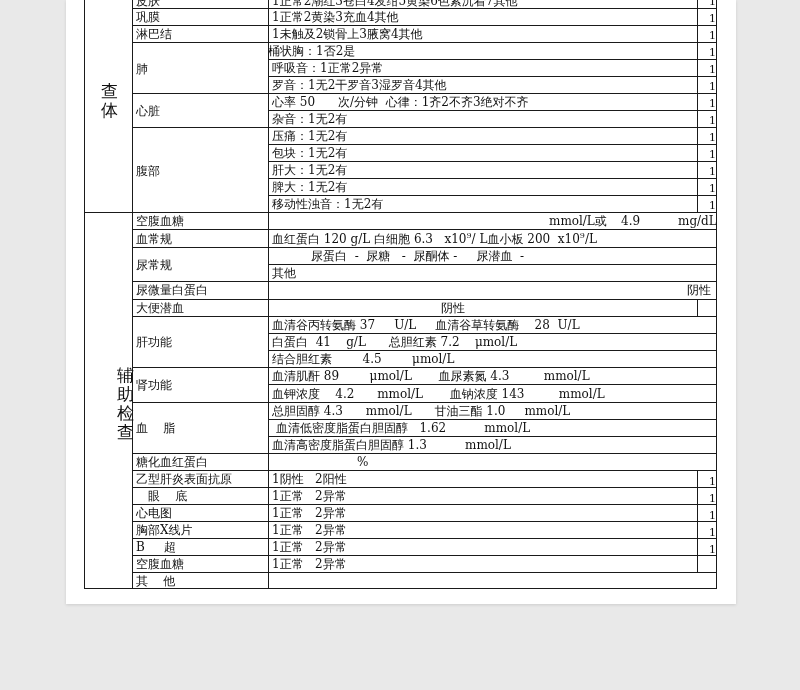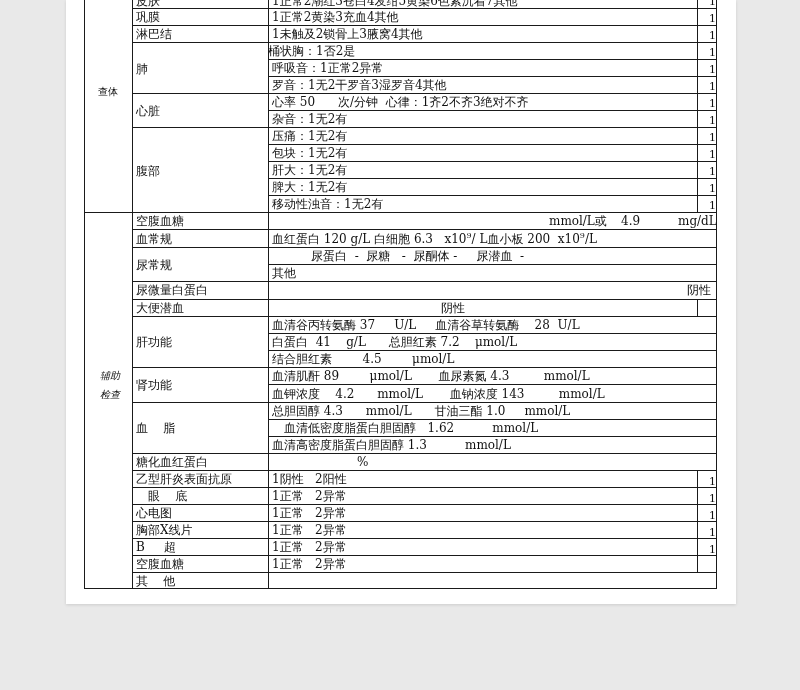--- a/index.html
+++ b/index.html
@@ -3,21 +3,21 @@
 <meta charset="utf-8">
 <style>
   html, body { margin:0; padding:0; }
   body { width:800px; height:690px; background:#e9e9e9; position:relative; overflow:hidden;
          font-family:"DejaVu Serif","Liberation Serif",serif; color:#111; }
   .page { position:absolute; left:66px; top:0; width:670px; height:604px; background:#fff;
           box-shadow:0 1px 3px rgba(0,0,0,0.12); }
   .ln-h { position:absolute; height:0; border-top:1.5px solid #1a1a1a; }
   .ln-v { position:absolute; width:0; border-left:1.5px solid #1a1a1a; }
   .txt { position:absolute; font-size:12px; line-height:14px; white-space:pre; }
-  .cat { position:absolute; font-size:10px; line-height:19px; width:20px; text-align:right; white-space:normal; word-break:break-all; }
+  .cat { position:absolute; font-size:17px; line-height:19px; width:20px; text-align:right; white-space:normal; word-break:break-all; }
   .code { position:absolute; font-size:11px; line-height:12px; width:19px; text-align:right; }
   sup { font-size:8px; line-height:0; }
 </style>
 </head>
 <body>
 
 <div class="page">
 <div id="tbl"></div>
 </div>
 
@@ -62,21 +62,21 @@
   <div class="ln-h" style="left:132px;width:584px;top:470px;"></div>
   <div class="ln-h" style="left:132px;width:584px;top:487px;"></div>
   <div class="ln-h" style="left:132px;width:584px;top:504px;"></div>
   <div class="ln-h" style="left:132px;width:584px;top:521px;"></div>
   <div class="ln-h" style="left:132px;width:584px;top:538px;"></div>
   <div class="ln-h" style="left:132px;width:584px;top:555px;"></div>
   <div class="ln-h" style="left:132px;width:584px;top:572px;"></div>
   <div class="ln-h" style="left:84px;width:632px;top:588px;"></div>
 
   <div class="cat" style="left:98px;top:82px;">查体</div>
-  <div class="cat" style="left:100px;top:366px;font-style:italic;">辅助检查</div>
+  <div class="cat" style="left:114px;top:366px;">辅助检查</div>
 
   <div class="txt" style="left:136px;top:-6px;">皮肤</div>
   <div class="txt" style="left:272px;top:-6px;">1正常2潮红3苍白4发绀5黄染6色素沉着7其他</div>
   <div class="code" style="left:697px;top:-4px;">1</div>
 
   <div class="txt" style="left:136px;top:10px;">巩膜</div>
   <div class="txt" style="left:272px;top:10px;">1正常2黄染3充血4其他</div>
   <div class="code" style="left:697px;top:13px;">1</div>
 
   <div class="txt" style="left:136px;top:27px;">淋巴结</div>
@@ -131,21 +131,21 @@
   <div class="txt" style="left:272px;top:318px;">血清谷丙转氨酶 37     U/L     血清谷草转氨酶    28  U/L</div>
   <div class="txt" style="left:272px;top:335px;">白蛋白  41    g/L      总胆红素 7.2    μmol/L</div>
   <div class="txt" style="left:272px;top:352px;">结合胆红素        4.5        μmol/L</div>
 
   <div class="txt" style="left:136px;top:378px;">肾功能</div>
   <div class="txt" style="left:272px;top:369px;">血清肌酐 89        μmol/L       血尿素氮 4.3         mmol/L</div>
   <div class="txt" style="left:272px;top:387px;">血钾浓度    4.2      mmol/L       血钠浓度 143         mmol/L</div>
 
   <div class="txt" style="left:136px;top:421px;">血    脂</div>
   <div class="txt" style="left:272px;top:404px;">总胆固醇 4.3      mmol/L      甘油三酯 1.0     mmol/L</div>
-  <div class="txt" style="left:284px;top:421px;">血清低密度脂蛋白胆固醇   1.62          mmol/L</div>
+  <div class="txt" style="left:276px;top:421px;">血清低密度脂蛋白胆固醇   1.62          mmol/L</div>
   <div class="txt" style="left:272px;top:438px;">血清高密度脂蛋白胆固醇 1.3          mmol/L</div>
 
   <div class="txt" style="left:136px;top:455px;">糖化血红蛋白</div>
   <div class="txt" style="left:357px;top:455px;">%</div>
 
   <div class="txt" style="left:136px;top:472px;">乙型肝炎表面抗原</div>
   <div class="txt" style="left:272px;top:472px;">1阴性   2阳性</div>
   <div class="code" style="left:697px;top:476px;">1</div>
 
   <div class="txt" style="left:148px;top:489px;">眼    底</div>

